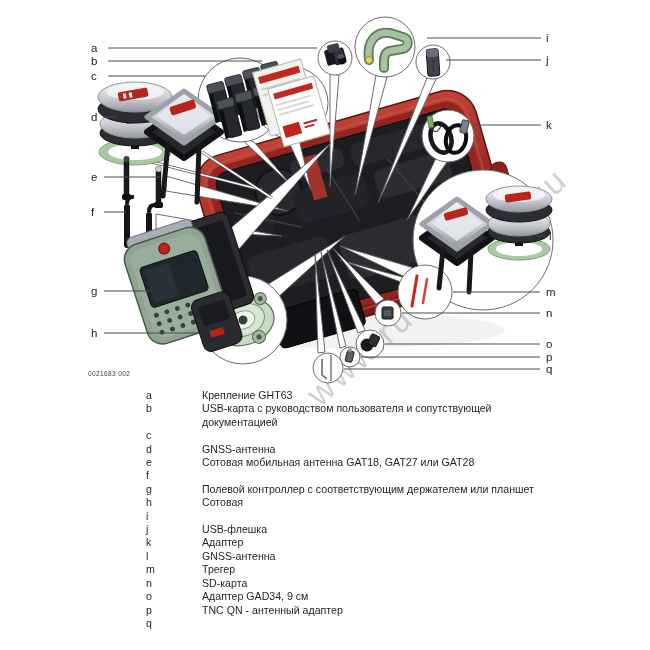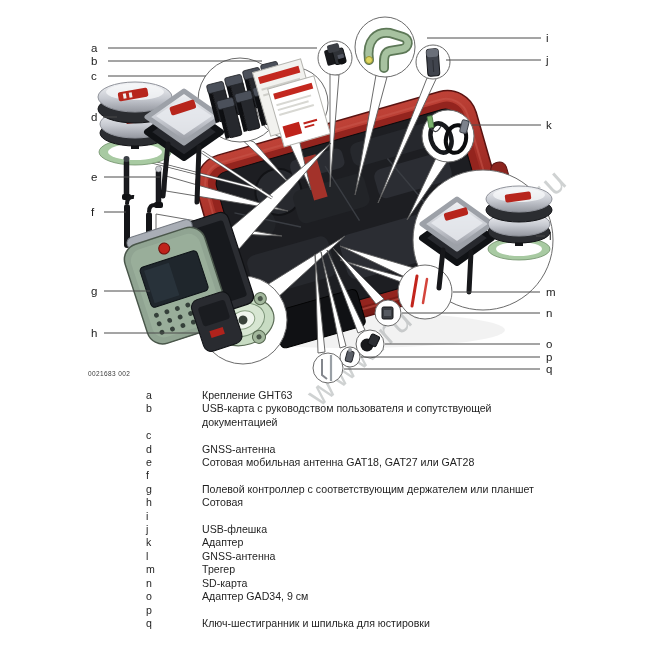--- a/index.html
+++ b/index.html
@@ -395,20 +395,20 @@
   <div class="lrow">
         <span class="ll">n</span>
         <span class="lt">SD-карта</span>
       </div>
   <div class="lrow">
         <span class="ll">o</span>
         <span class="lt">Адаптер GAD34, 9 см</span>
       </div>
   <div class="lrow">
         <span class="ll">p</span>
+        <span class="lt">TNC QN - антенный адаптер</span>
       </div>
   <div class="lrow">
         <span class="ll">q</span>
-        <span class="lt">Ключ-шестигранник и шпилька для юстировки</span>
       </div>
 </div>
 
 </div>
 
 </body></html>

